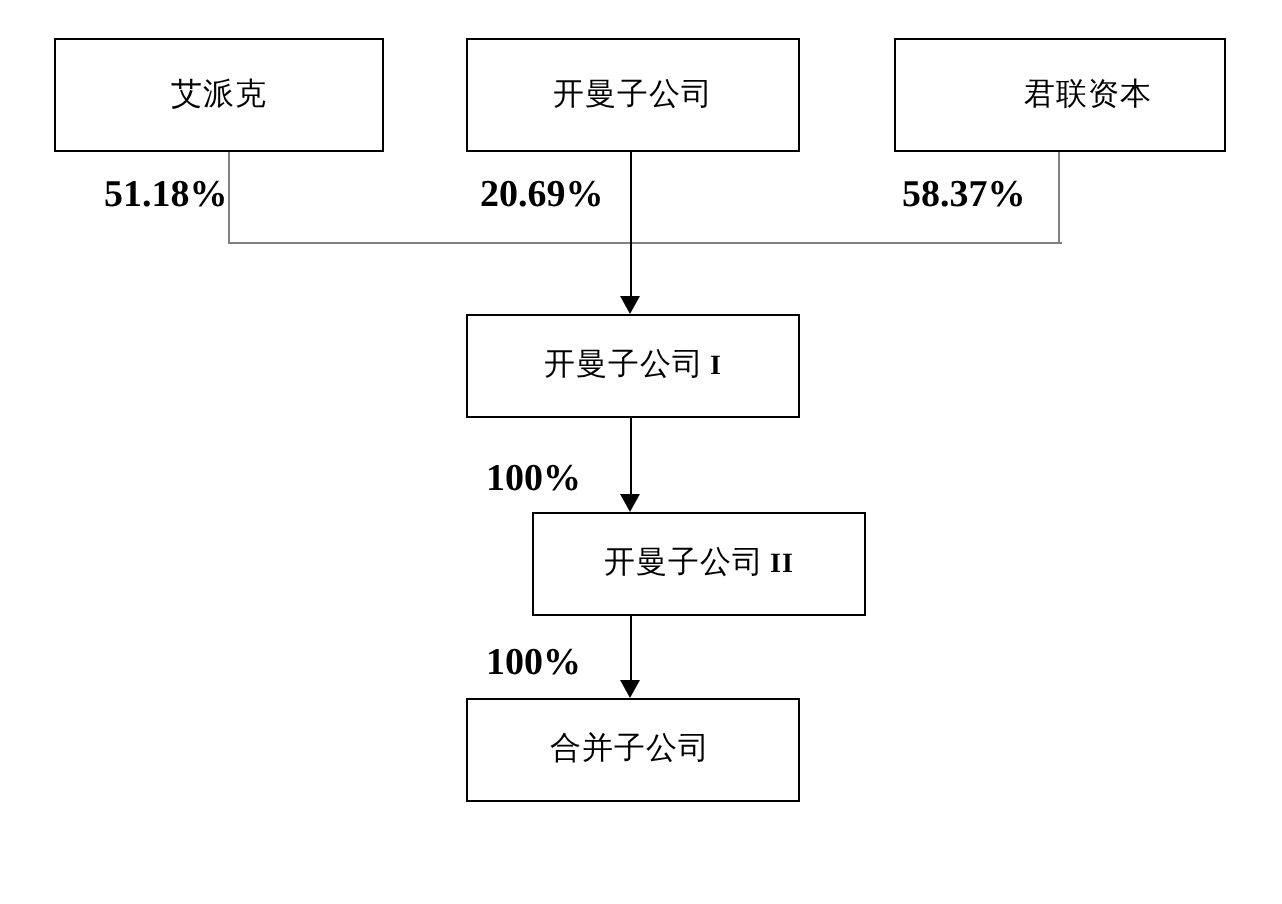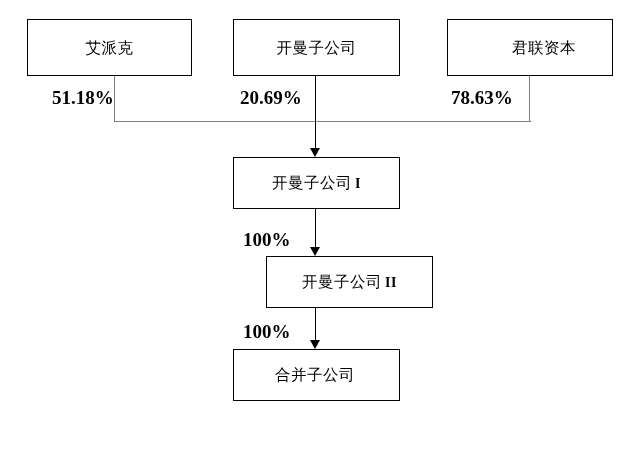--- a/index.html
+++ b/index.html
@@ -127,21 +127,21 @@
 
   <div class="vline-gray" id="drop-left"></div>
   <div class="vline-gray" id="drop-right"></div>
   <div class="hline-bus" id="bus"></div>
 
   <div class="vline" id="trunk-main"></div>
   <div class="arrowhead" id="arrow-main"></div>
 
   <div class="pct" id="pct-apex">51.18%</div>
   <div class="pct" id="pct-pag">20.69%</div>
-  <div class="pct" id="pct-legend">78.63%</div>
+  <div class="pct" id="pct-legend">58.37%</div>
 
   <div class="node" id="node-cayman-1">
     <span class="node-label">
       <span>开曼子公司</span><span class="rn">I</span>
     </span>
   </div>
 
   <div class="vline" id="link-1"></div>
   <div class="arrowhead" id="arrow-1"></div>
   <div class="pct" id="pct-link-1">100%</div>

